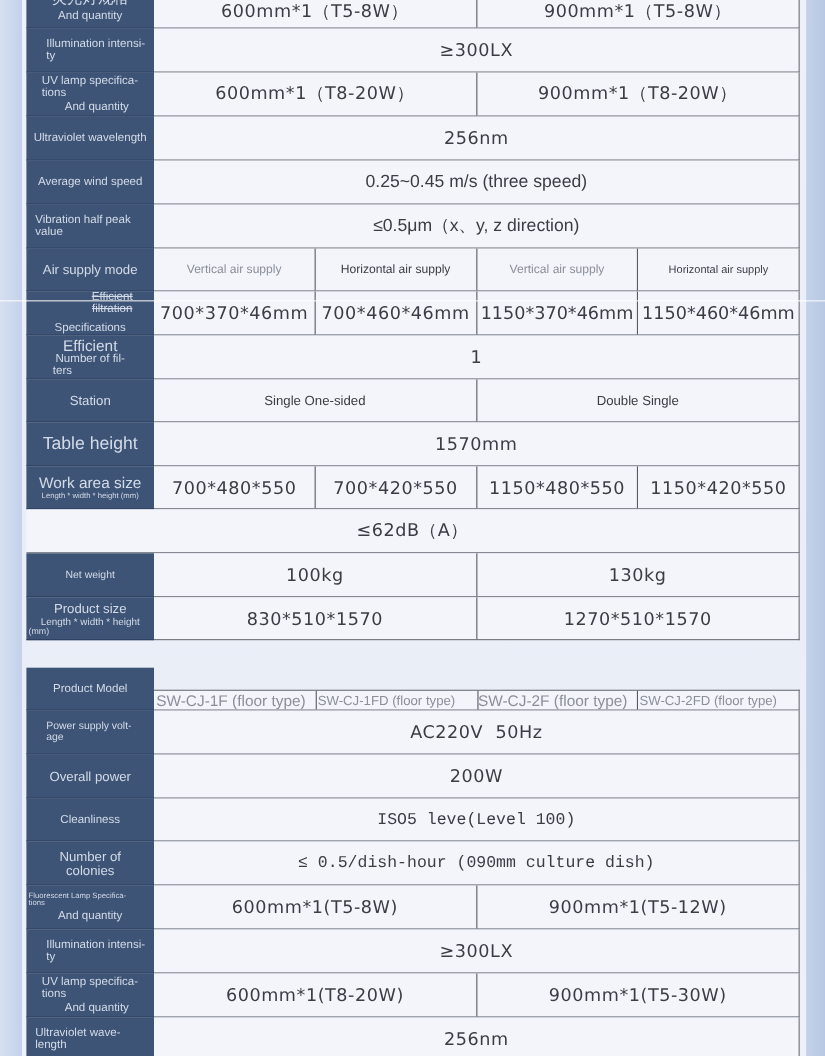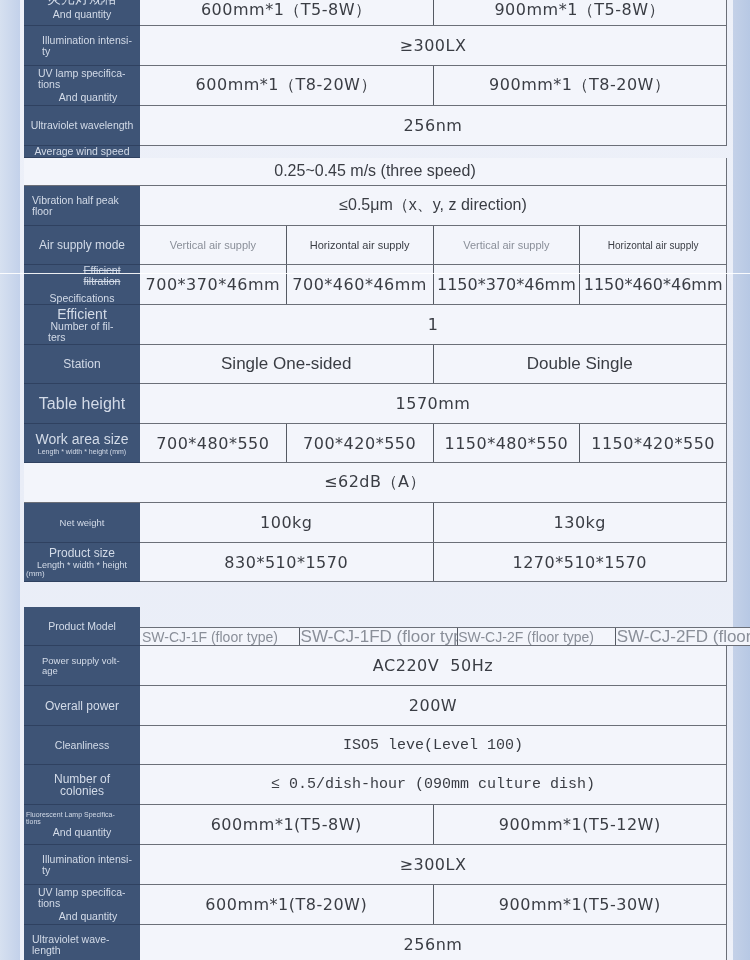--- a/index.html
+++ b/index.html
@@ -40,21 +40,21 @@
     border-bottom:1.5px solid #6b6f78;
     border-right:1.5px solid #6b6f78;
   }
   .cell {
     flex:1; display:flex; align-items:center; justify-content:center;
     color:#3a3d44; box-sizing:border-box; white-space:nowrap; overflow:hidden;
   }
   .cell + .cell { border-left:1.5px solid #555a63; }
   .mono { font-family:"DejaVu Sans", sans-serif; font-size:16px; letter-spacing:0.5px; }
   .sans { font-family:"Liberation Sans", sans-serif; }
-  .s11 { font-size:11px; } .s12 { font-size:17px; }
+  .s11 { font-size:11px; } .s12 { font-size:12px; }
   .s14 { font-size:14px; } .s15 { font-size:15px;font-family:Liberation Mono, monospace; } .s16 { font-size:16px; }
   .lgray { color:#8a8f99; }
   .l-tiny { font-size:8px; }
   .l-small { font-size:10.5px; }
   .l-med { font-size:12px; }
   .l-big { font-size:14px; }
   .l-xl { font-size:16px; }
   .align-left { align-items:flex-start; padding-left:8px; text-align:left; }
   .hline {
     position:absolute; left:0; top:273px; width:750px; height:1px; background:#ffffff; opacity:0.9;
@@ -105,33 +105,33 @@
 
   <div class="row" style="top:106px;height:40px;">
     <div class="lbl">
       <span class="l-small">Ultraviolet wavelength</span>
     </div>
     <div class="vals">
       <div class="cell mono">256nm</div>
     </div>
   </div>
 
-  <div class="row" style="top:146px;height:40px;flex-direction:column;">
+  <div class="row" style="top:146px;height:40px;">
     <div class="lbl">
       <span class="l-small">Average wind speed</span>
     </div>
     <div class="vals">
       <div class="cell sans s16">0.25~0.45 m/s (three speed)</div>
     </div>
   </div>
 
   <div class="row" style="top:186px;height:40px;">
     <div class="lbl align-left">
       <span class="l-small">Vibration half peak</span>
-      <span class="l-small">floor</span>
+      <span class="l-small">value</span>
     </div>
     <div class="vals">
       <div class="cell sans s16">≤0.5μm（x、y, z direction)</div>
     </div>
   </div>
 
   <div class="row" style="top:226px;height:39px;">
     <div class="lbl">
       <span class="l-med">Air supply mode</span>
     </div>

